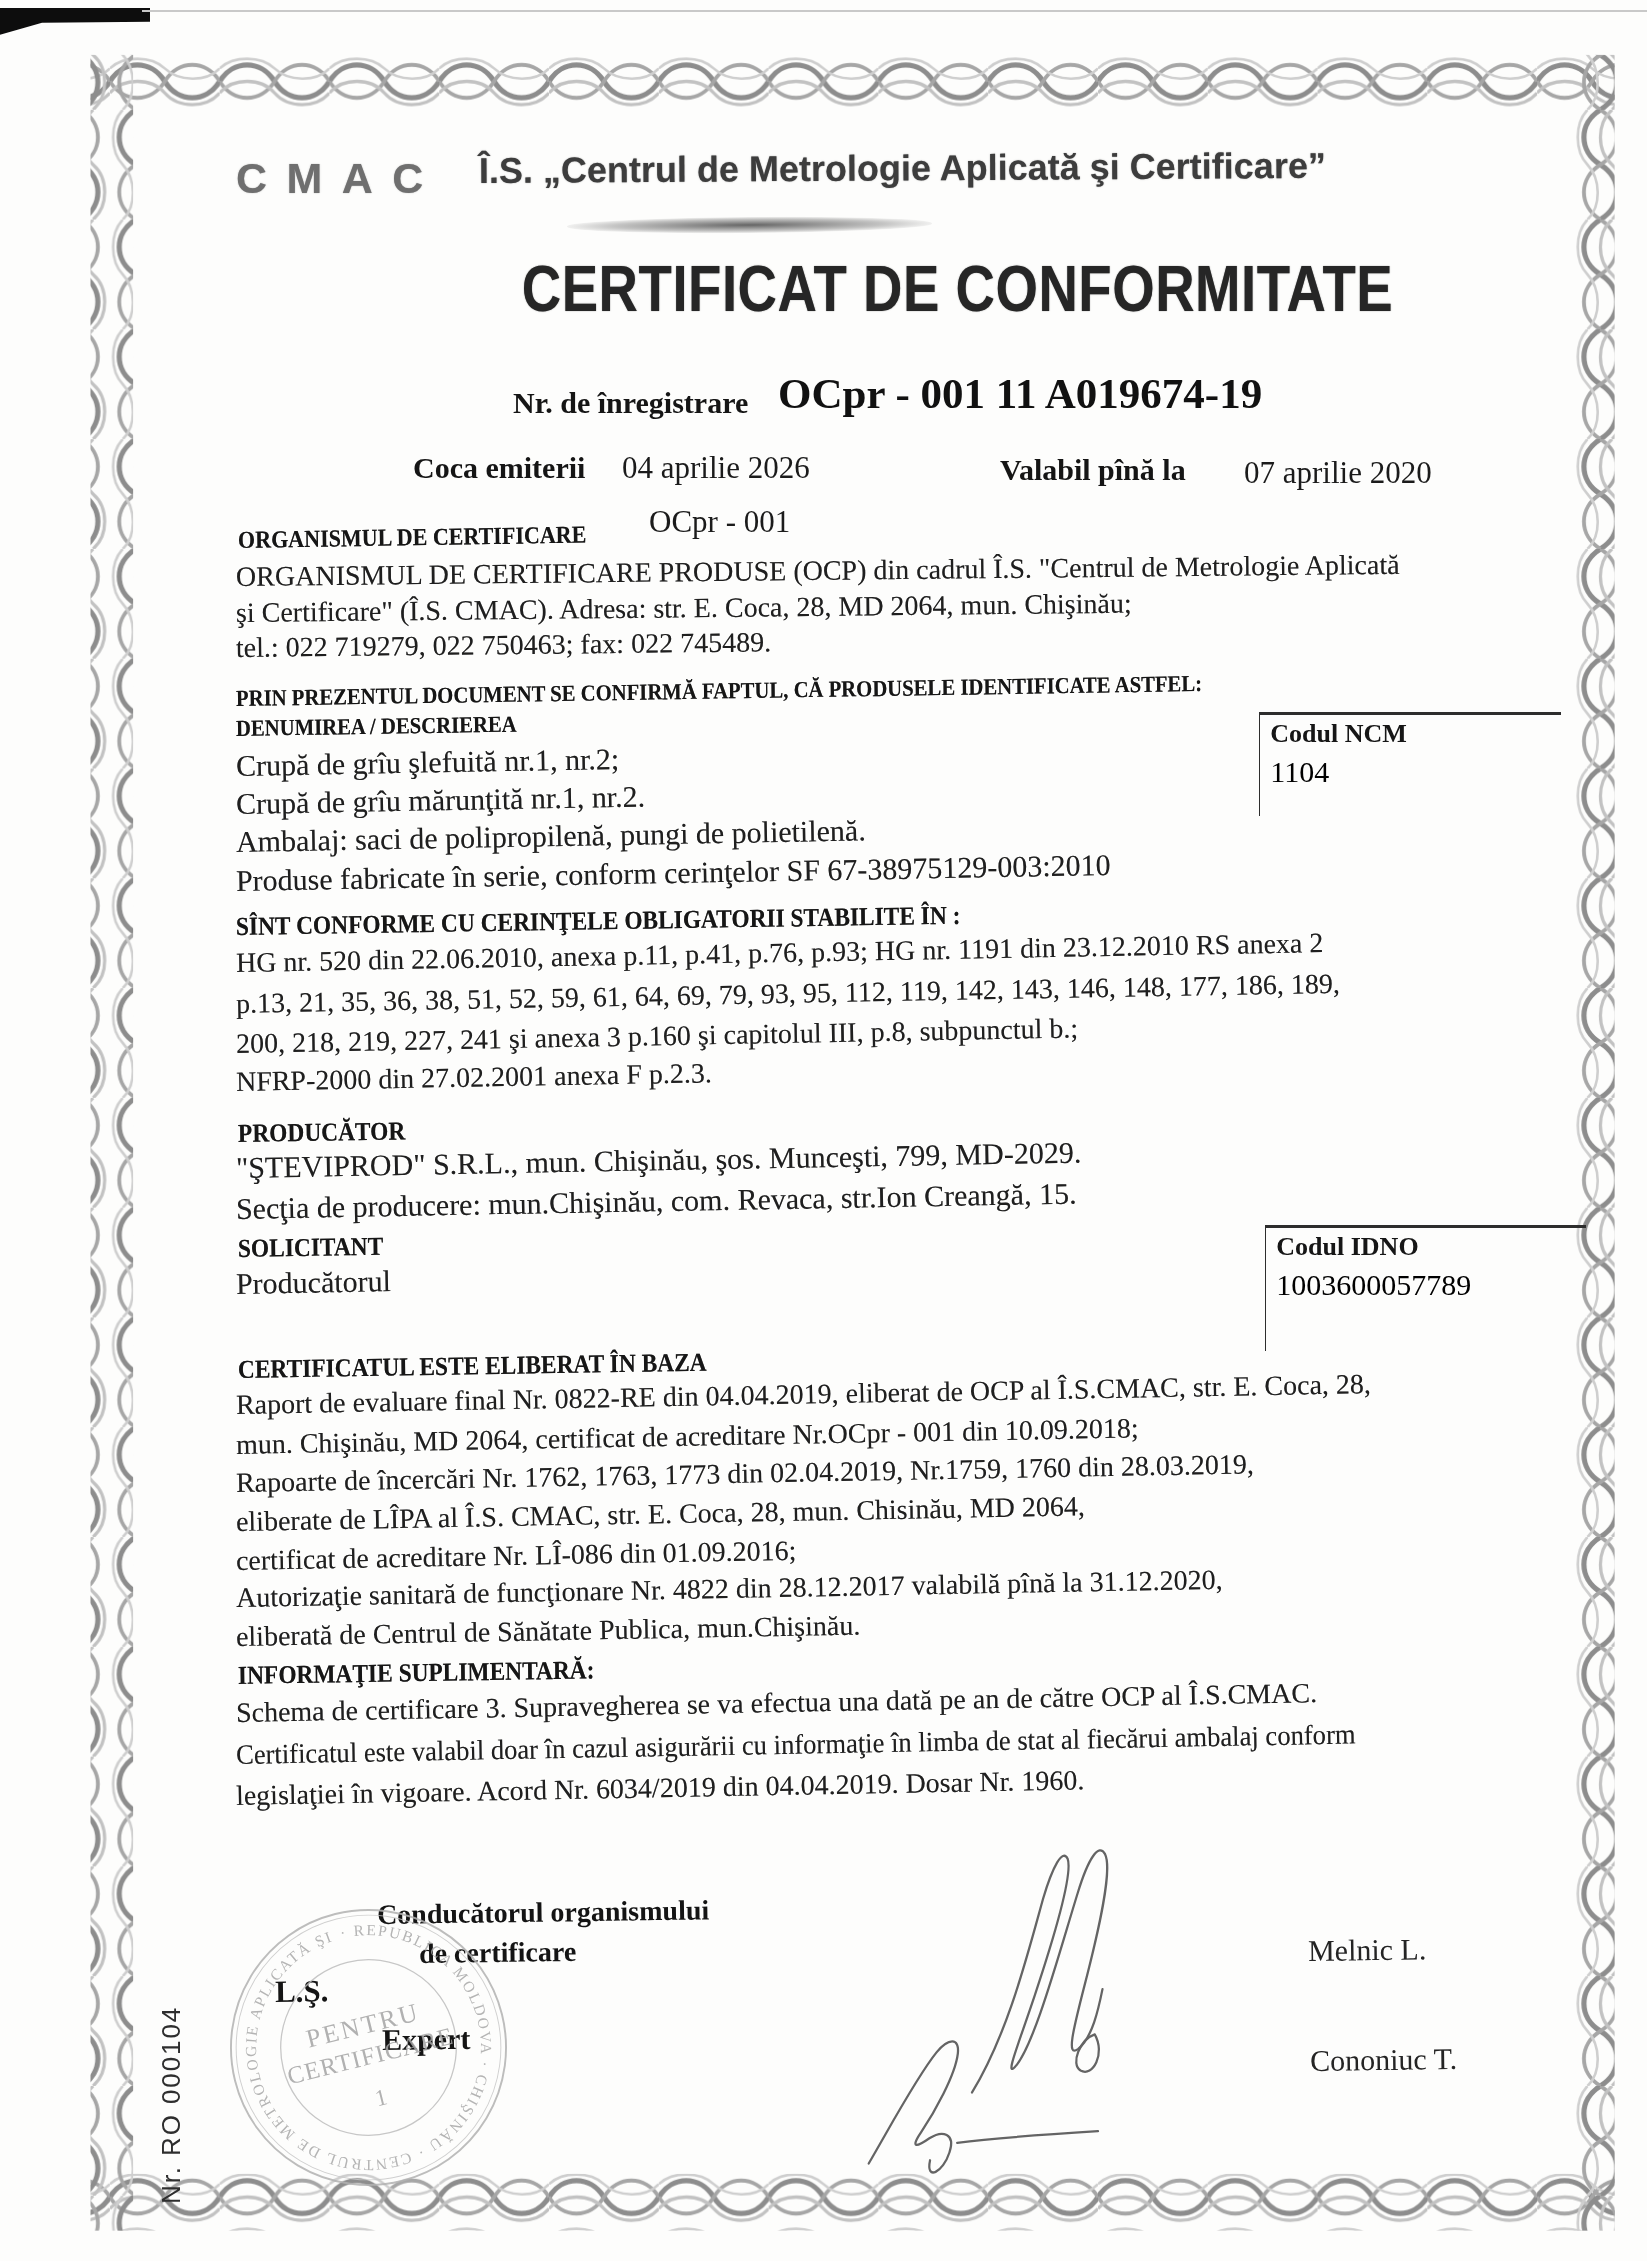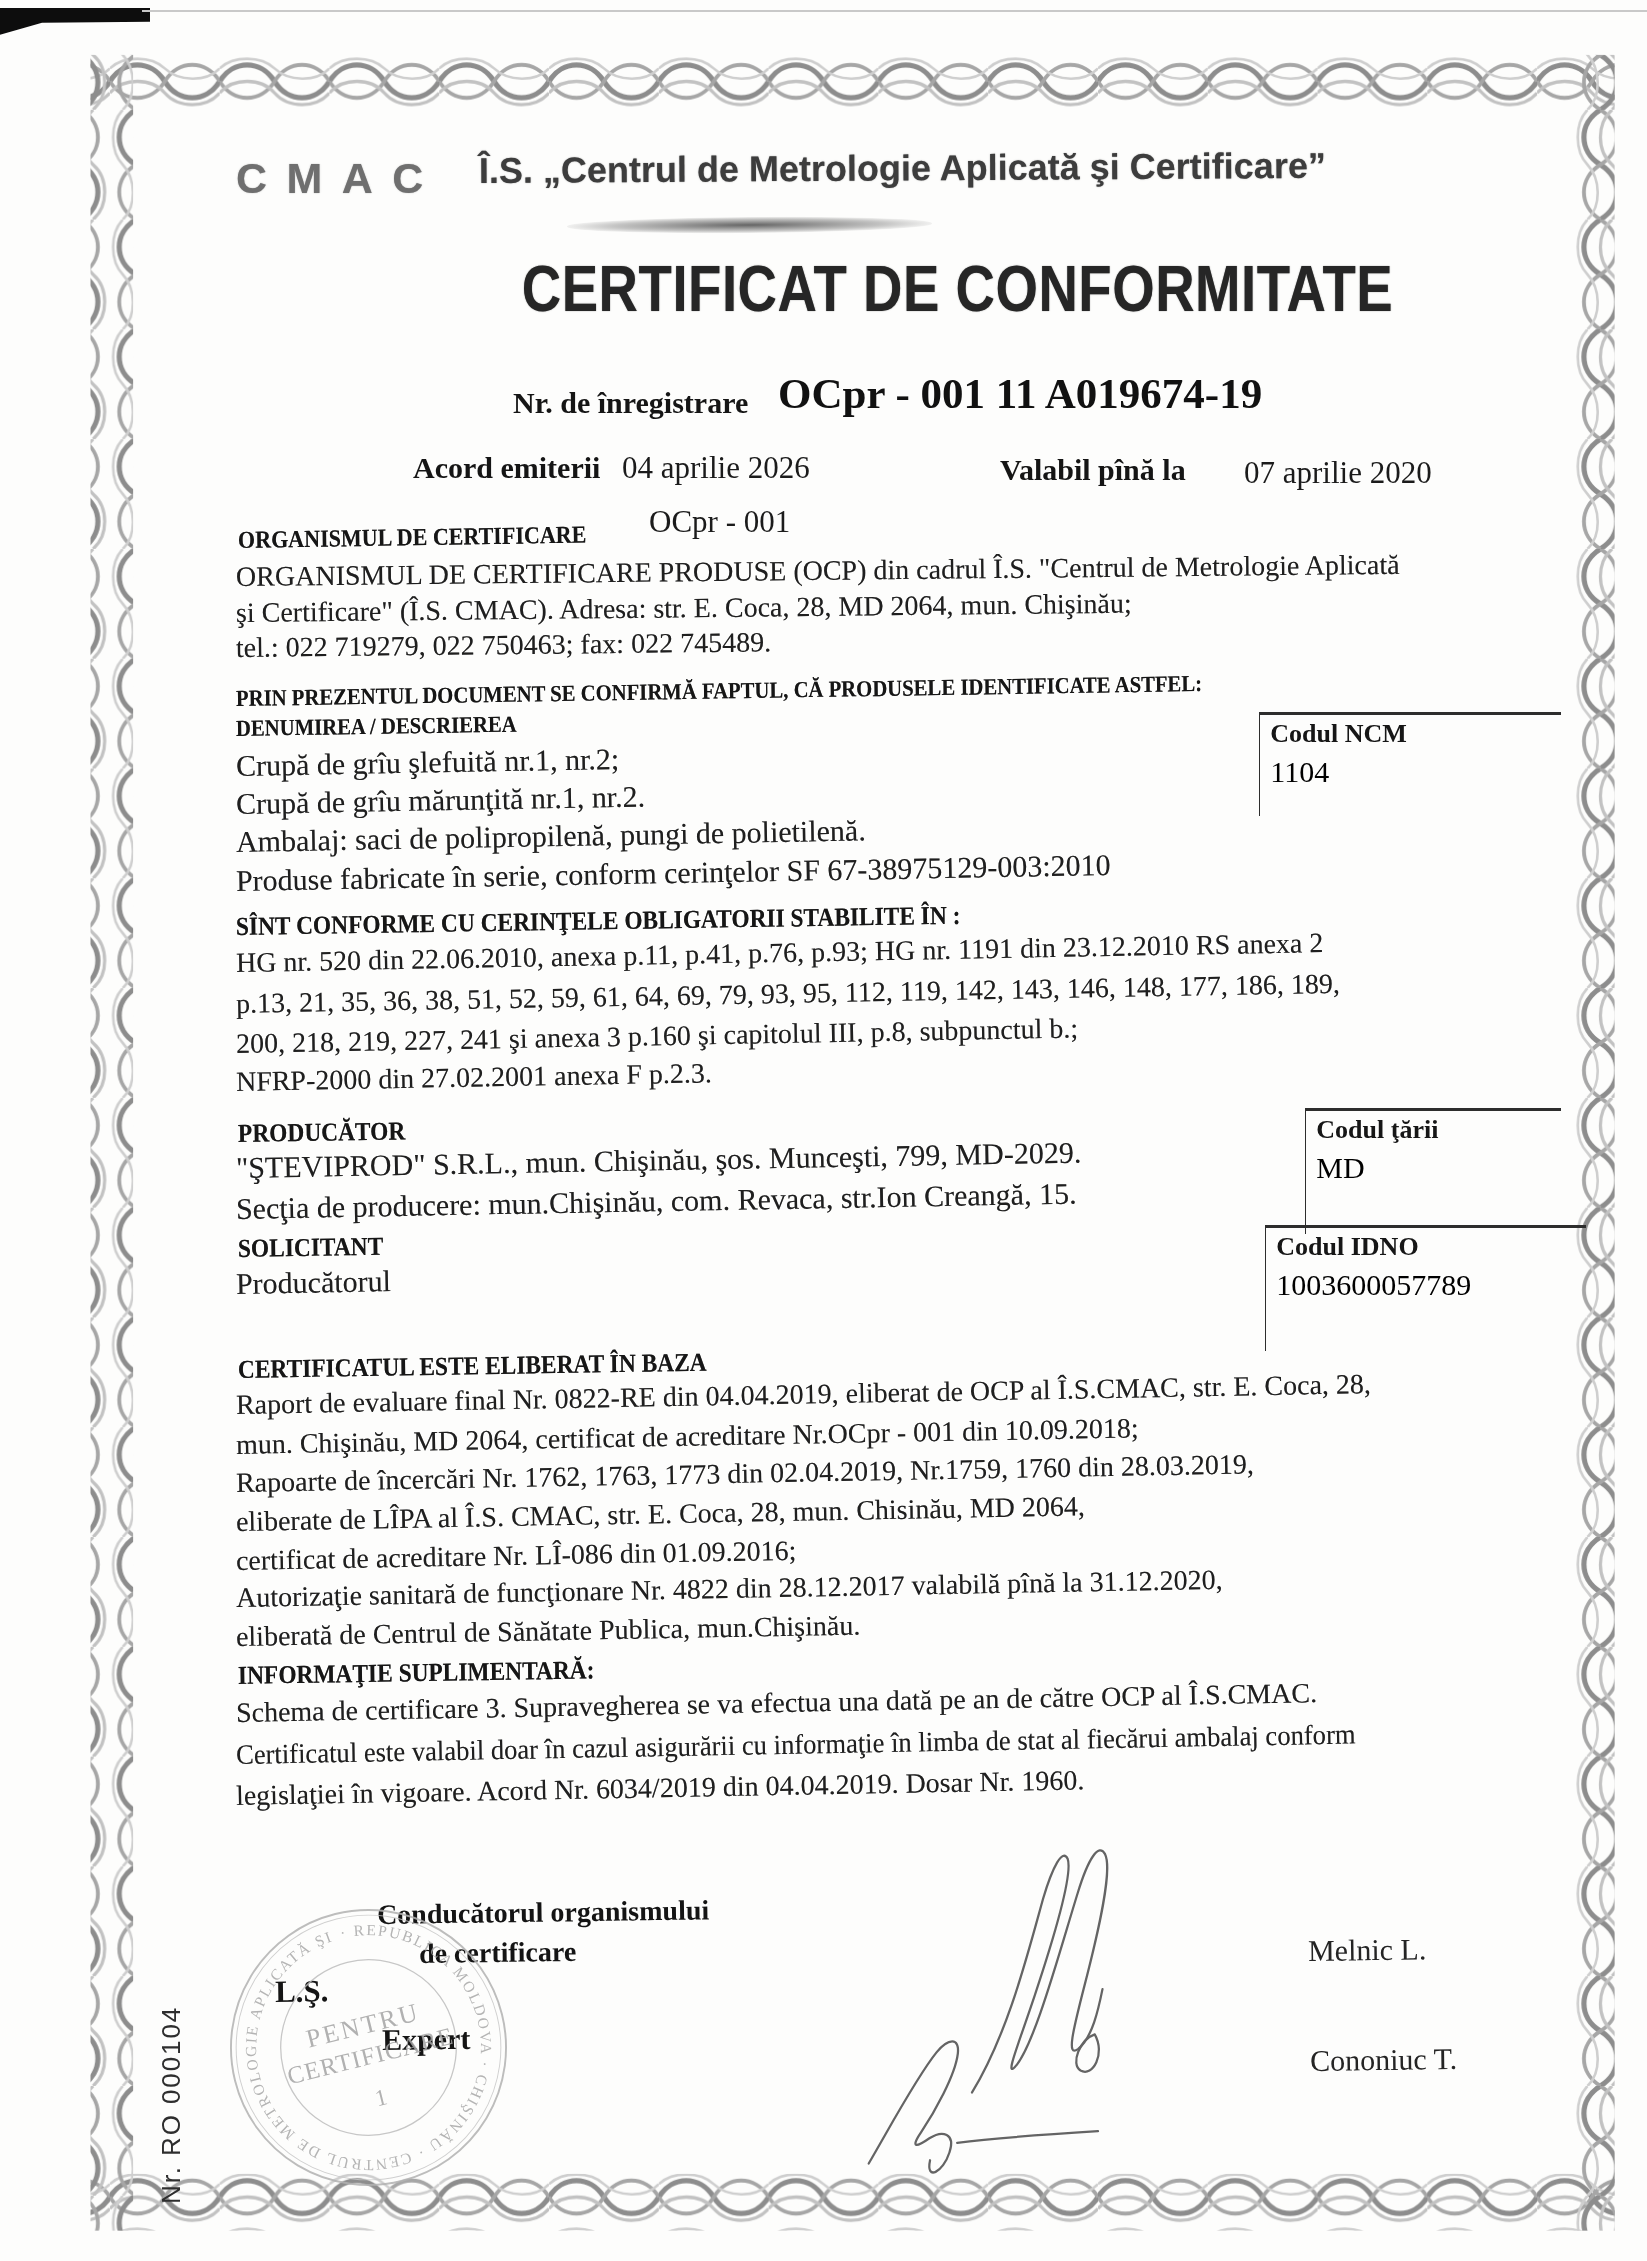--- a/index.html
+++ b/index.html
@@ -80,21 +80,21 @@
   </svg>
 
   <div class="abs logo" style="left:236px;top:154px;">CMAC</div>
   <div class="abs orgname" style="left:479px;top:150px;">Î.S. „Centrul de Metrologie Aplicată şi Certificare”</div>
   <div class="abs smudge" style="left:567px;top:217px;width:365px;height:15.5px;"></div>
   <div class="abs doctitle" style="left:452px;top:251px;">CERTIFICAT DE CONFORMITATE</div>
 
   <div class="abs lbl" style="left:513px;top:386px;">Nr. de înregistrare</div>
   <div class="abs regval" style="left:778px;top:369px;">OCpr - 001 11 A019674-19</div>
 
-  <div class="abs lbl" style="left:413px;top:451px;">Acord emiterii</div>
+  <div class="abs lbl" style="left:413px;top:451px;">Coca emiterii</div>
   <div class="abs dateval" style="left:622px;top:450px;">04 aprilie 2026</div>
   <div class="abs lbl" style="left:1000px;top:453px;">Valabil pînă la</div>
   <div class="abs dateval" style="left:1244px;top:455px;">07 aprilie 2020</div>
 
   <div class="abs h" style="left:238px;top:526px;">ORGANISMUL DE CERTIFICARE</div>
   <div class="abs dateval" style="left:649px;top:504px;font-family:Liberation Serif, serif;">OCpr - 001</div>
   <div class="abs t tilt2" style="left:236px;top:561px;font-size:28px;">ORGANISMUL DE CERTIFICARE PRODUSE  (OCP) din cadrul Î.S. "Centrul de Metrologie Aplicată</div>
   <div class="abs t tilt2" style="left:236px;top:597px;font-size:28px;">şi Certificare" (Î.S. CMAC). Adresa: str. E. Coca, 28, MD 2064, mun. Chişinău;</div>
   <div class="abs t tilt2" style="left:236px;top:632px;font-size:28px;">tel.: 022 719279, 022 750463; fax: 022 745489.</div>
 
@@ -114,24 +114,20 @@
   <div class="abs h hbig" style="left:236px;top:912px;font-size:26px;">SÎNT CONFORME CU CERINŢELE OBLIGATORII STABILITE ÎN :</div>
   <div class="abs t tilt" style="left:236px;top:947px;font-size:28px;">HG nr. 520 din 22.06.2010, anexa p.11, p.41, p.76, p.93; HG nr. 1191 din 23.12.2010 RS anexa 2</div>
   <div class="abs t tilt" style="left:236px;top:988px;font-size:28px;">p.13, 21, 35, 36, 38, 51, 52, 59, 61, 64, 69, 79, 93, 95, 112, 119, 142, 143, 146, 148, 177, 186, 189,</div>
   <div class="abs t tilt" style="left:236px;top:1028px;font-size:28px;">200, 218, 219, 227, 241 şi anexa  3 p.160 şi capitolul III, p.8, subpunctul b.;</div>
   <div class="abs t tilt" style="left:236px;top:1066px;font-size:28px;">NFRP-2000 din 27.02.2001 anexa F p.2.3.</div>
 
   <div class="abs h hbig" style="left:238px;top:1119px;font-size:26px;">PRODUCĂTOR</div>
   <div class="abs t tilt" style="left:236px;top:1151px;font-size:30px;">"ŞTEVIPROD" S.R.L., mun. Chişinău, şos. Munceşti, 799, MD-2029.</div>
   <div class="abs t tilt" style="left:236px;top:1192px;font-size:30px;">Secţia de producere: mun.Chişinău, com. Revaca, str.Ion Creangă, 15.</div>
 
-  <div class="codebox" style="left:1305px;top:1108px;width:245px;height:119px;">
-    <div class="clabel">Codul ţării</div>
-    <div class="cvalue">MD</div>
-  </div>
 
   <div class="abs h hbig" style="left:238px;top:1234px;font-size:26px;">SOLICITANT</div>
   <div class="abs t tilt" style="left:236px;top:1267px;font-size:30px;">Producătorul</div>
 
   <div class="codebox" style="left:1265px;top:1225px;width:310px;height:119px;">
     <div class="clabel">Codul IDNO</div>
     <div class="cvalue">1003600057789</div>
   </div>
 
   <div class="abs h hbig" style="left:238px;top:1355px;font-size:26px;">CERTIFICATUL ESTE ELIBERAT ÎN BAZA</div>

